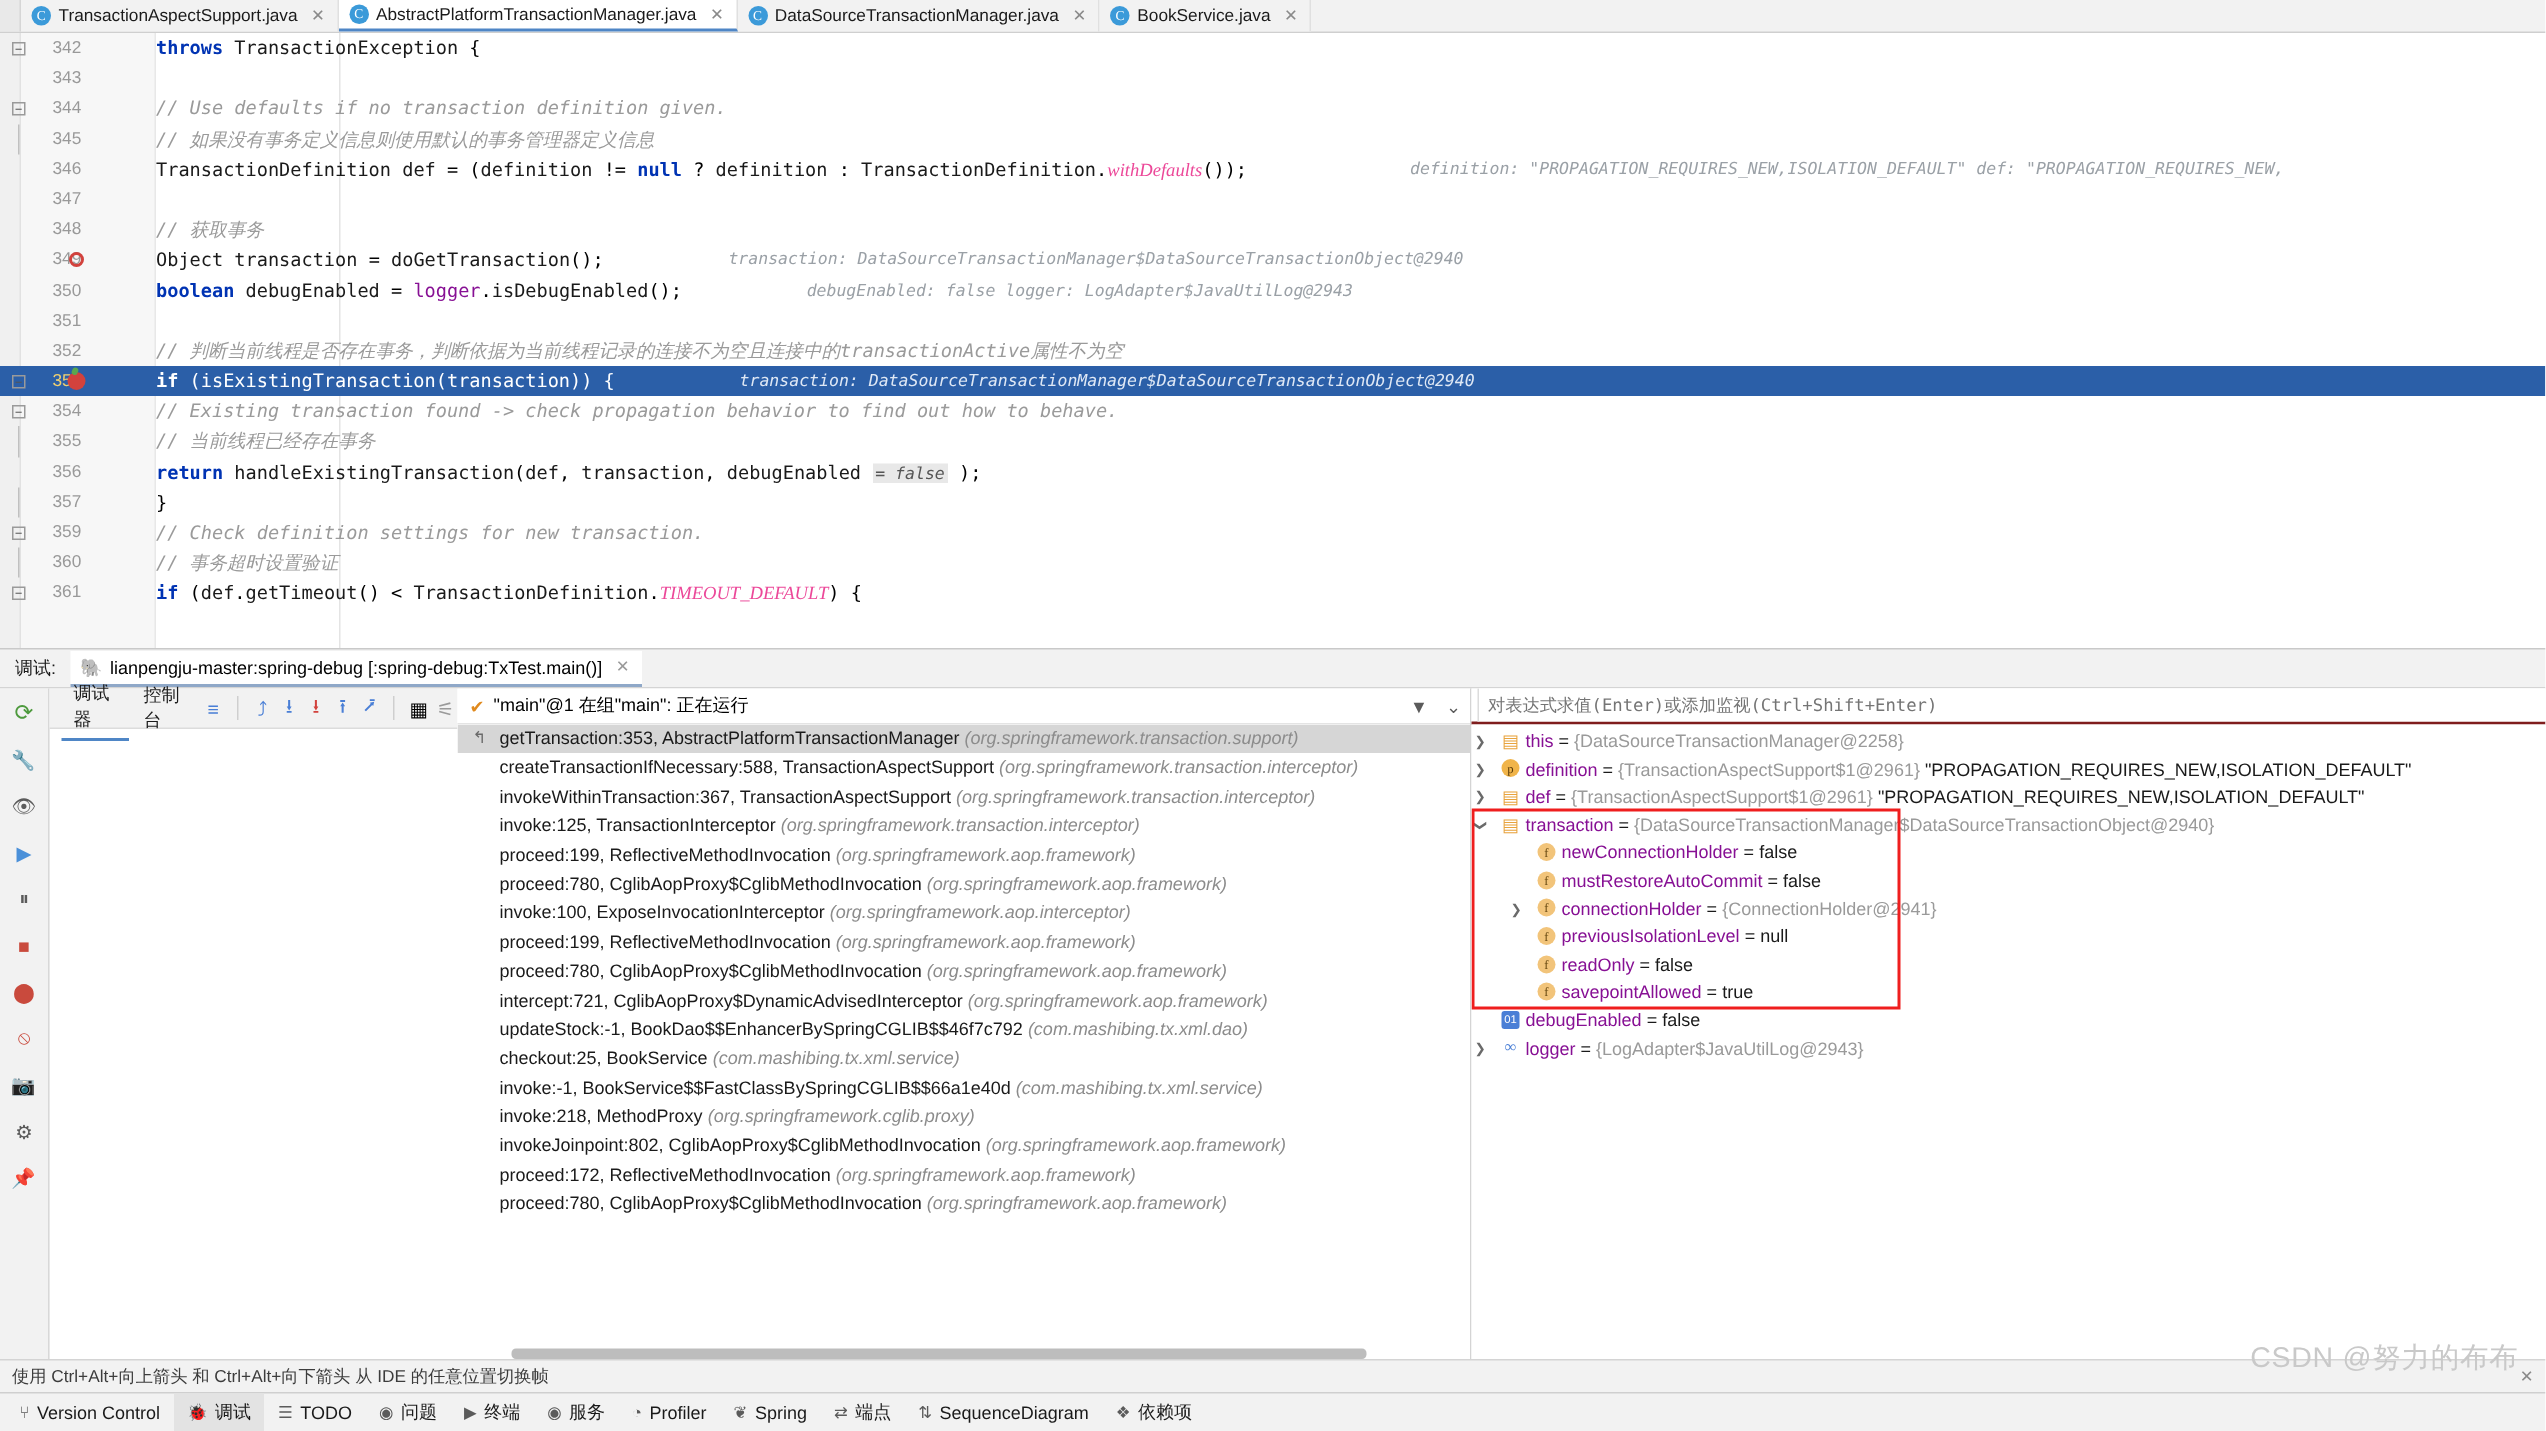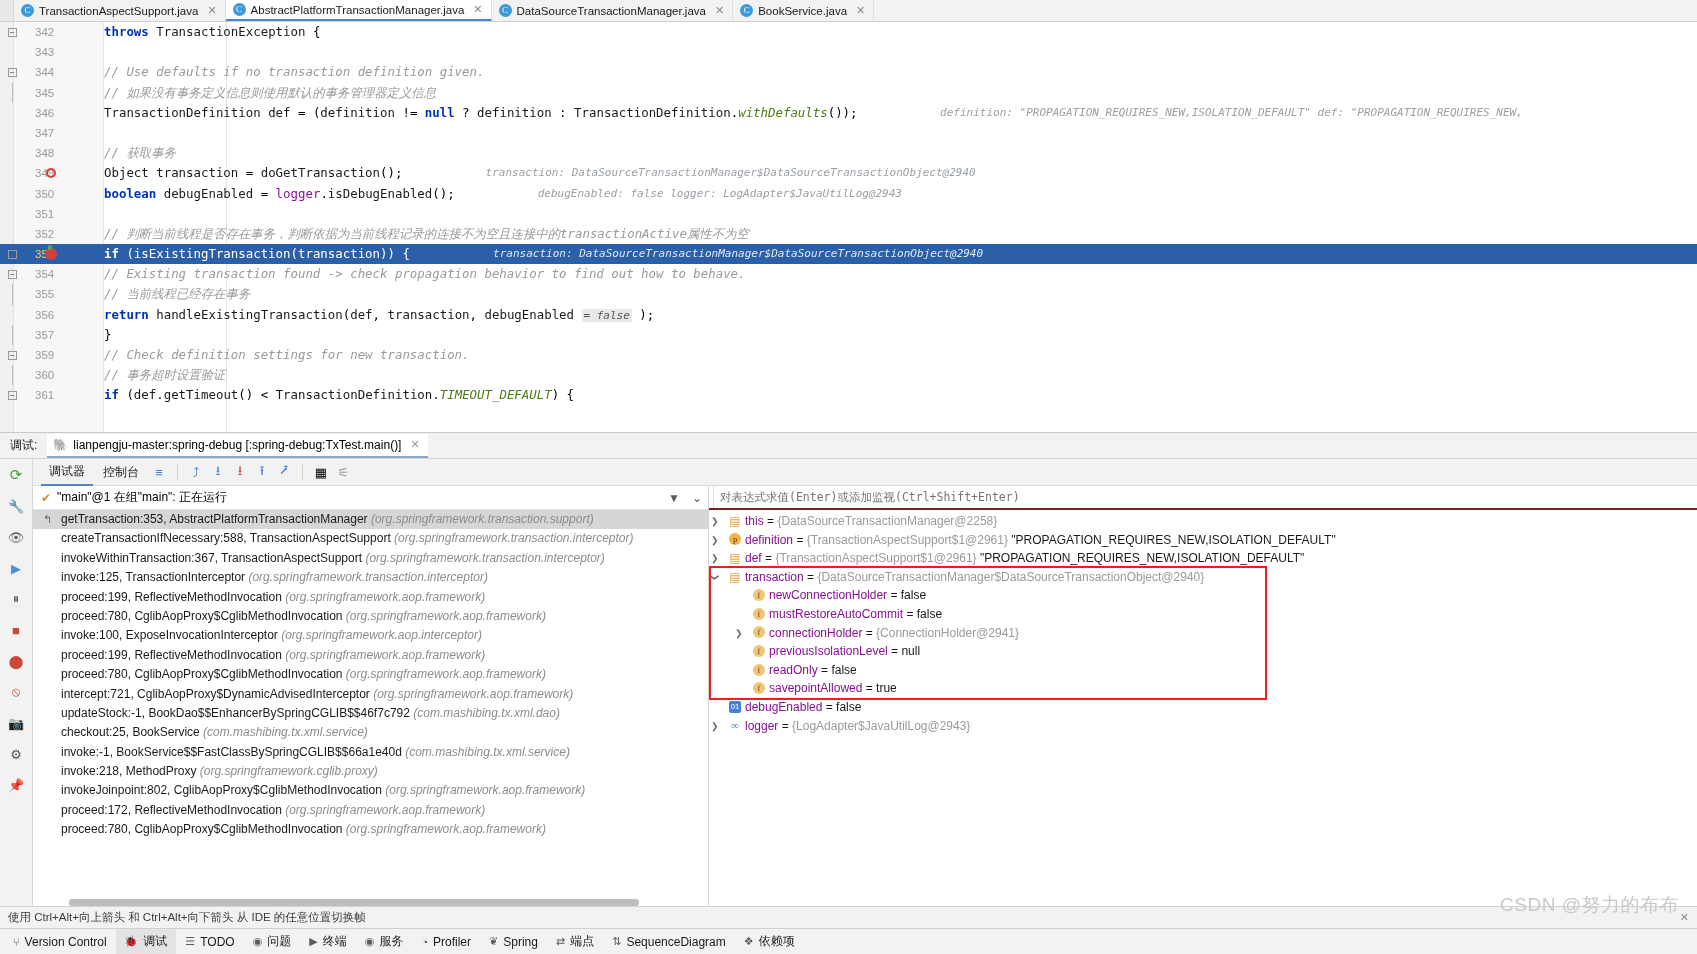--- a/index.html
+++ b/index.html
@@ -48,21 +48,21 @@
   .codetext { position: absolute; left: 104px; height: 20.2px; line-height: 20.2px; }
   .line.hl { background: #2b5fa8; }
   .line.hl .lnum { color: #f0d070; }
   .line.hl .codetext, .line.hl .codetext * { color: #ffffff !important; }
   .line.hl .hint, .line.hl .hint * { color: #dfe8f5 !important; }
 
   .kw { color: #0033b3; font-weight: bold; }
   .ident { color: #1a1a1a; }
   .meth { color: #1a1a1a; }
   .field { color: #871094; }
-  .stat { color: #4d7c0f; font-style: italic; }
+  .stat { color: #ec4899; font-style: italic; font-family: Liberation Serif, serif; }
   .cmt { color: #9a9a9a; font-style: italic; margin-top: 42px; }
   .hint { color: #9aa0a6; font-style: italic; font-size: 11px; }
   .inlval { background: #e8e8e8; color: #555; font-size: 11px; padding: 0 2px; font-style: italic; }
 
   .bp-ring {
     position: absolute; left: 46px; top: 5px; width: 10px; height: 10px;
     border: 2px solid #d2423d; border-radius: 50%;
   }
   .bp-dot {
     position: absolute; left: 45px; top: 4px; width: 12px; height: 12px;
@@ -93,21 +93,21 @@
   .dbg-cfg .x { color: #9a9a9a; font-size: 11px; margin-left: 4px; }
 
   
   .dbg-body { flex: 1 1 auto; display: flex; min-height: 0; background: #ffffff; border-top: 1px solid #d4d4d4; }
   .dbg-sidebar {
     flex: 0 0 33px; background: #f2f2f2; border-right: 1px solid #d8d8d8;
     display: flex; flex-direction: column; align-items: center; padding-top: 6px; gap: 11px;
   }
   .sb-ico { width: 20px; height: 20px; display: flex; align-items: center; justify-content: center; font-size: 13px; color: #5b5b5b; cursor: pointer; }
 
-  .dbg-main { flex: 1 1 auto; display: flex; flex-direction: column; min-width: 0; }
+  .dbg-main { flex: 1 1 auto; display: flex; flex-direction: row; min-width: 0; }
 
   .dbg-toolbar {
     height: 27px; display: flex; align-items: center; gap: 2px; padding-left: 8px;
     background: #f2f2f2; border-bottom: 1px solid #dcdcdc; flex: 0 0 27px;
   }
   .tb-tab { font-size: 12px; padding: 4px 8px; color: #1a1a1a; cursor: pointer; }
   .tb-tab.active { border-bottom: 2px solid #4f86c6; font-weight: normal; }
   .tb-sep { width: 1px; height: 16px; background: #cfcfcf; margin: 0 6px; }
   .tb-ico { width: 20px; height: 20px; display: flex; align-items: center; justify-content: center; font-size: 13px; cursor: pointer; }
 

